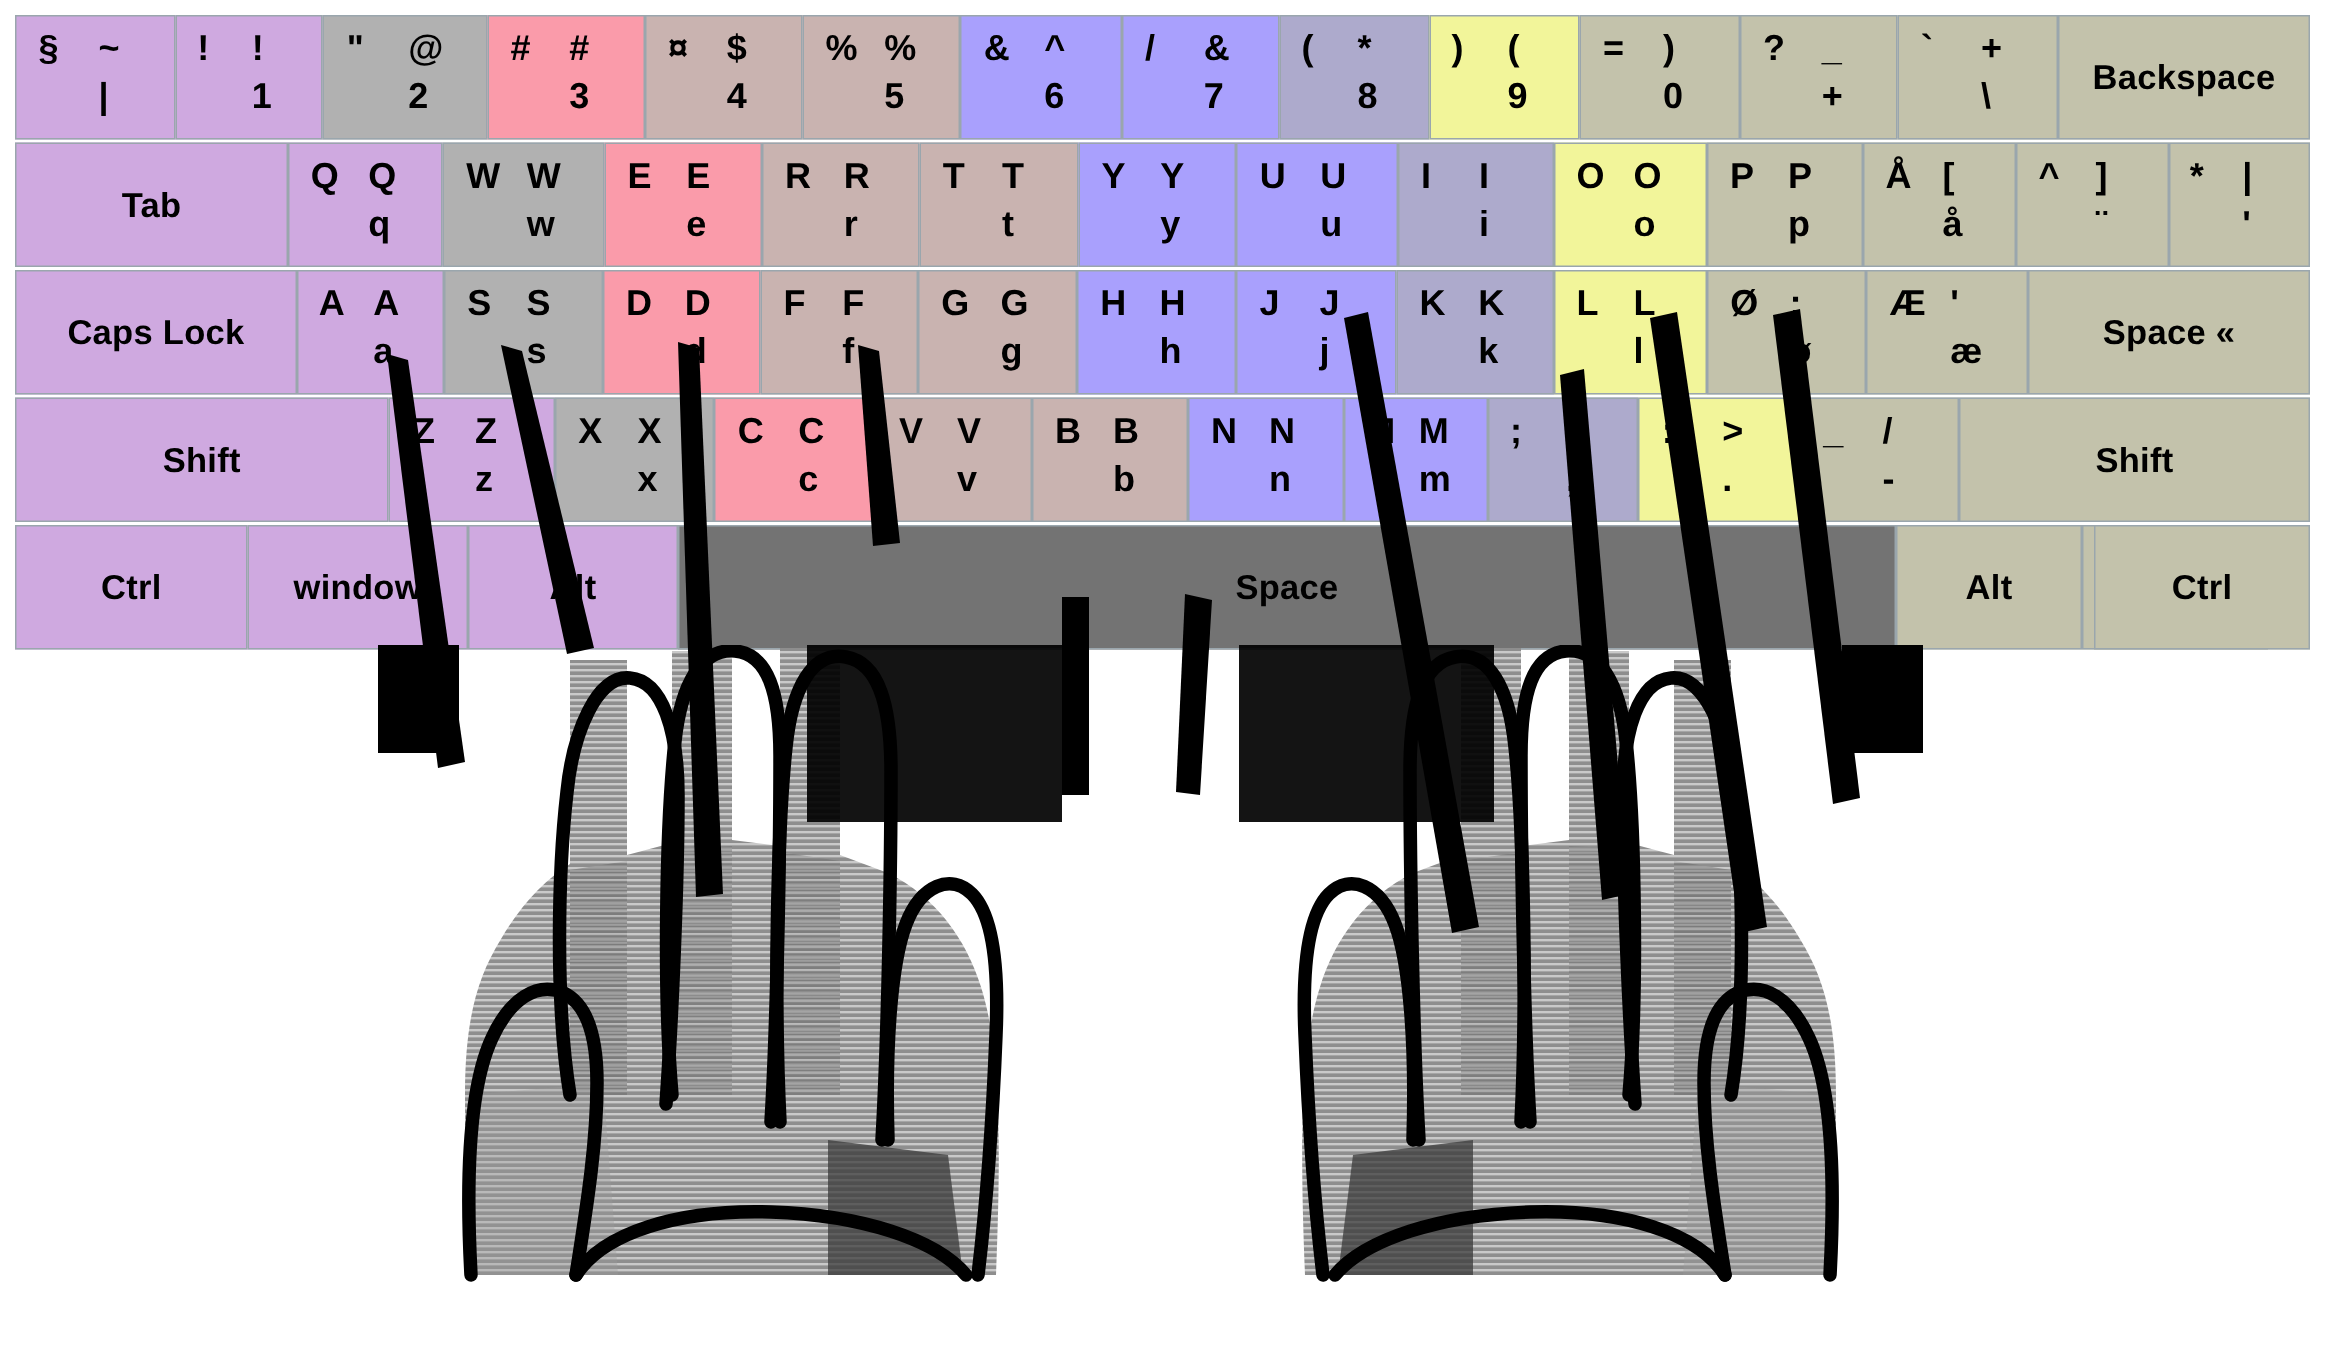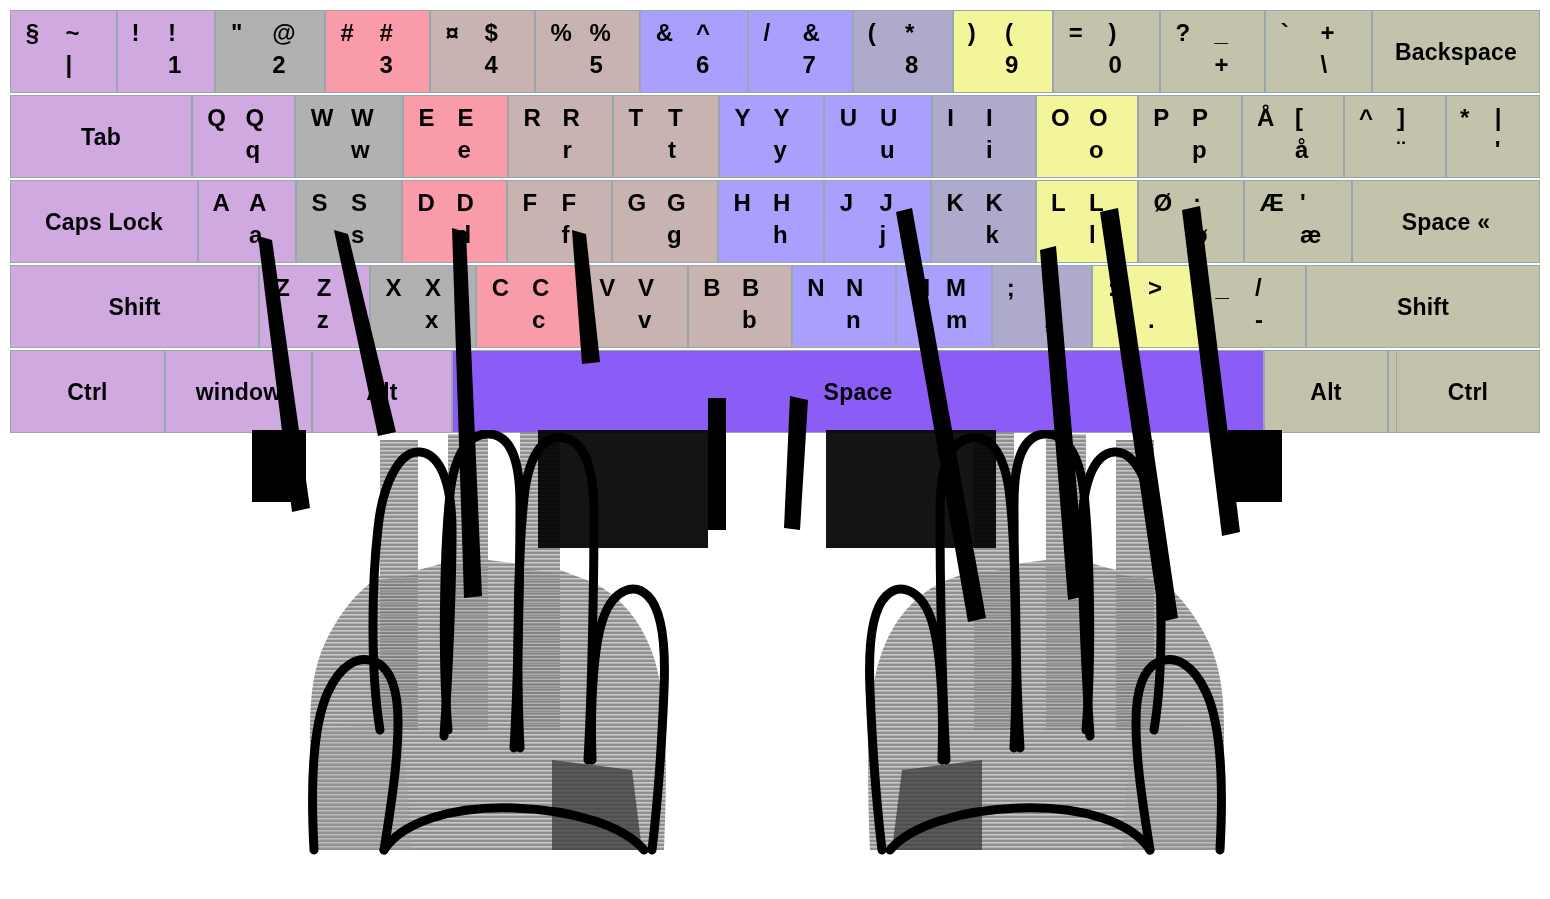--- a/index.html
+++ b/index.html
@@ -27,21 +27,21 @@
 
   
   .c-lav{background:#cfa9e0;}
   .c-gray{background:#b1b1b1;}
   .c-pink{background:#fa9baa;}
   .c-rose{background:#c9b3b0;}
   .c-blue{background:#a9a0fd;}
   .c-slate{background:#adaacc;}
   .c-yel{background:#f2f59a;}
   .c-khaki{background:#c3c2ab;}
-  .c-white{background:#8b5cf6;}
+  .c-white{background:#737373;}
 
   
   #hands{position:absolute;left:0;top:430px;width:1550px;height:440px;}
   .handwrap{position:absolute;top:0;}
   .hand-svg{display:block;}
   #leftHand{left:252px;}
   #rightHand{left:782px;}
 
   
   #pointers{position:absolute;left:0;top:0;width:1550px;height:899px;pointer-events:none;}

